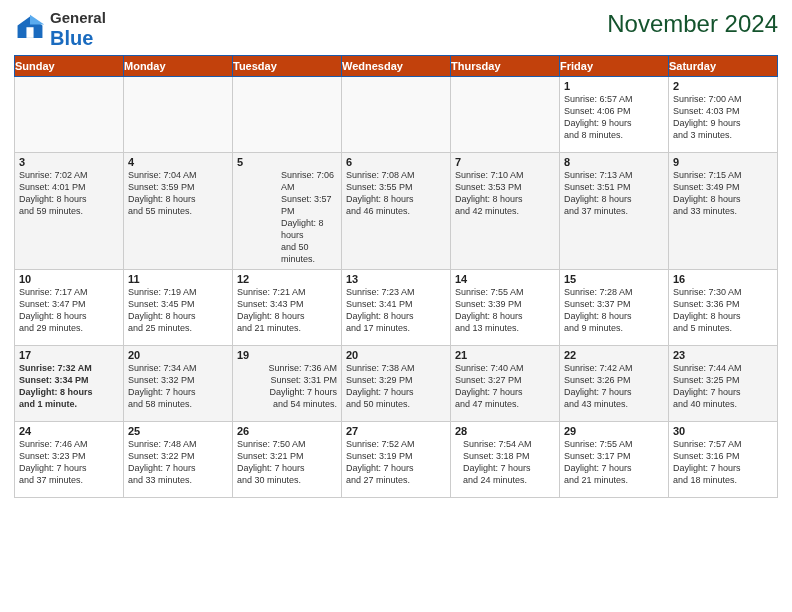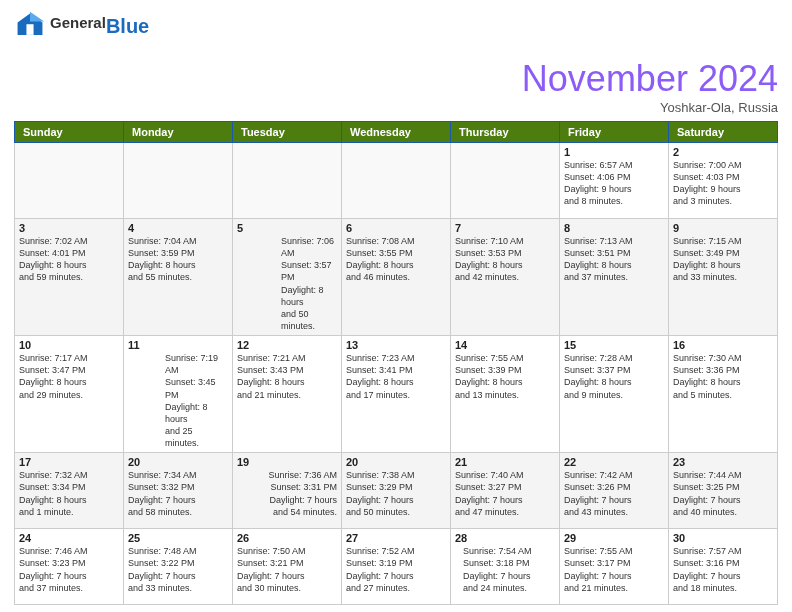--- a/index.html
+++ b/index.html
@@ -21,61 +21,60 @@
       align-items: flex-start;
       margin-bottom: 6px;
     }
     .logo {
       display: flex;
       align-items: center;
       gap: 4px;
     }
     .logo-text {
       display: flex;
-      flex-direction: row;
+      flex-direction: column;
       line-height: 1.1;
     }
     .logo-general {
       font-size: 15px;
       font-weight: bold;
       color: #333;
     }
     .logo-blue {
       font-size: 20px;
       font-weight: bold;
       color: #1a6bbf;
     }
     .logo-icon {
       width: 32px;
       height: 32px;
     }
     .title-block {
       text-align: right;
     }
     .month-title {
-      font-size: 36px;
+      font-size: 24px;
       font-weight: normal;
-      color: #8b5cf6;
-      margin-top: 48px;
+      color: #14532d;
     }
     .subtitle {
       font-size: 13px;
       color: #555;
     }
     .calendar {
       width: 100%;
       border-collapse: collapse;
       table-layout: fixed;
     }
     .calendar th {
-      background: #4d7c0f;
+      background: #c2410c;
       color: #fff;
       font-size: 11px;
       font-weight: bold;
-      padding: 4px 8px;
+      padding: 4px 0;
       border: 1px solid #1a5aab;
       text-align: left;
     }
     .calendar td {
       border: 1px solid #ccc;
       vertical-align: top;
       padding: 3px 4px;
       font-size: 9.2px;
       color: #333;
       height: 76px;
@@ -114,21 +113,20 @@
         <polygon points="18,2 34,13 18,13" fill="#5aabee"></polygon>
         <rect x="14" y="16" width="8" height="12" fill="white"></rect>
       </svg>
       <div class="logo-text">
         <span class="logo-general">General</span>
         <span class="logo-blue">Blue</span>
       </div>
     </div>
     <div class="title-block">
       <div class="month-title">November 2024</div>
-      <div class="subtitle">Yoshkar-Ola, Russia</div>
     </div>
   </div>
 
   <table class="calendar">
     <thead>
       <tr>
         <th>Sunday</th>
         <th>Monday</th>
         <th>Tuesday</th>
         <th>Wednesday</th>
@@ -213,21 +211,21 @@
         <tr>
           <td>
             <span class="day-num">10</span>
             <div class="day-info" style="white-space: pre-line;">Sunrise: 7:17 AM
 Sunset: 3:47 PM
 Daylight: 8 hours
 and 29 minutes.</div>
           </td>
           <td>
             <span class="day-num">11</span>
-            <div class="day-info" style="white-space: pre-line; margin-left: 37px;">Sunrise: 7:19 AM
+            <div class="day-info" style="white-space: pre-line;">Sunrise: 7:19 AM
 Sunset: 3:45 PM
 Daylight: 8 hours
 and 25 minutes.</div>
           </td>
           <td>
             <span class="day-num">12</span>
             <div class="day-info" style="white-space: pre-line;">Sunrise: 7:21 AM
 Sunset: 3:43 PM
 Daylight: 8 hours
 and 21 minutes.</div>
@@ -257,21 +255,21 @@
             <span class="day-num">16</span>
             <div class="day-info" style="white-space: pre-line;">Sunrise: 7:30 AM
 Sunset: 3:36 PM
 Daylight: 8 hours
 and 5 minutes.</div>
           </td>
         </tr>
         <tr>
           <td>
             <span class="day-num">17</span>
-            <div class="day-info" style="white-space: pre-line;">Sunrise: 7:32 AM
+            <div class="day-info" style="white-space: pre-line; font-weight: bold;">Sunrise: 7:32 AM
 Sunset: 3:34 PM
 Daylight: 8 hours
 and 1 minute.</div>
           </td>
           <td>
             <span class="day-num">20</span>
             <div class="day-info" style="white-space: pre-line;">Sunrise: 7:34 AM
 Sunset: 3:32 PM
 Daylight: 7 hours
 and 58 minutes.</div>

